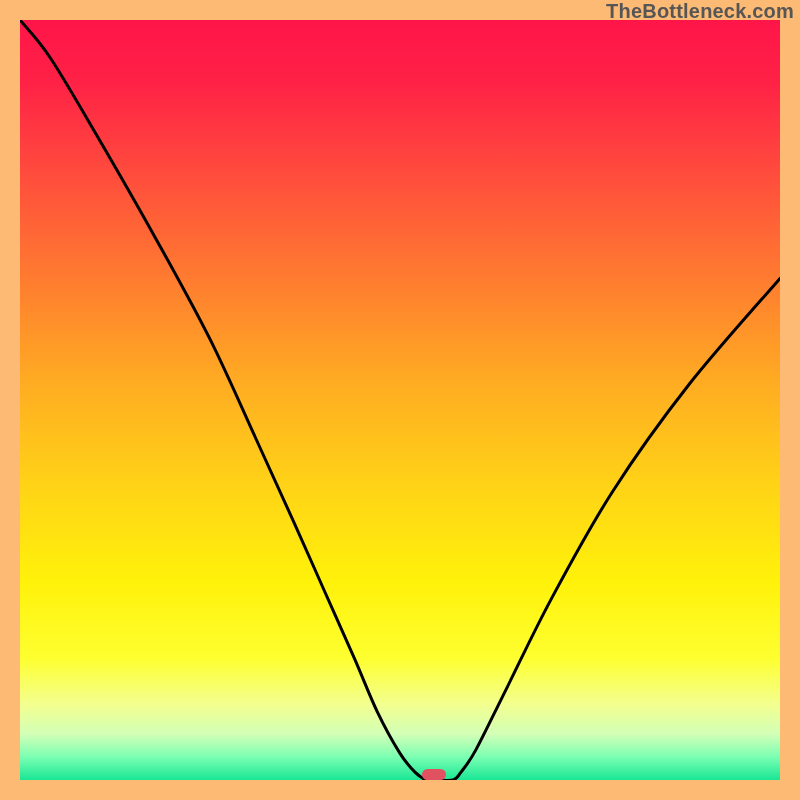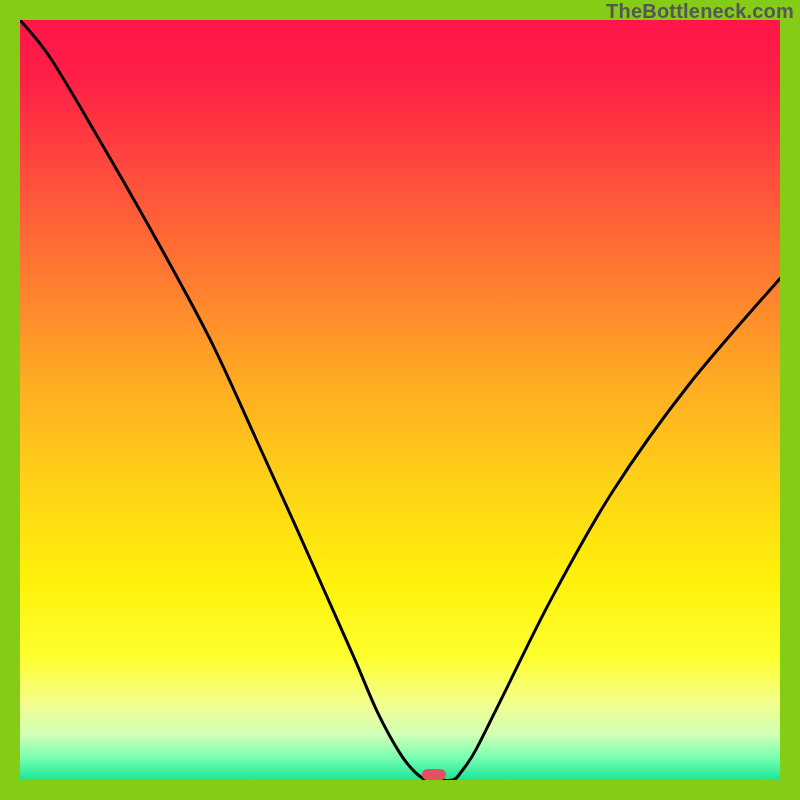--- a/index.html
+++ b/index.html
@@ -9,21 +9,21 @@
     height: 800px;
     background: #000;
     overflow: hidden;
   }
   .frame {
     position: absolute;
     left: 0;
     top: 0;
     width: 800px;
     height: 800px;
-    background: #84cc16;
+    background: #fdba74;
   }
   .plot {
     position: absolute;
     left: 20px;
     top: 20px;
     width: 760px;
     height: 760px;
     overflow: hidden;
   }
   .gradient {

